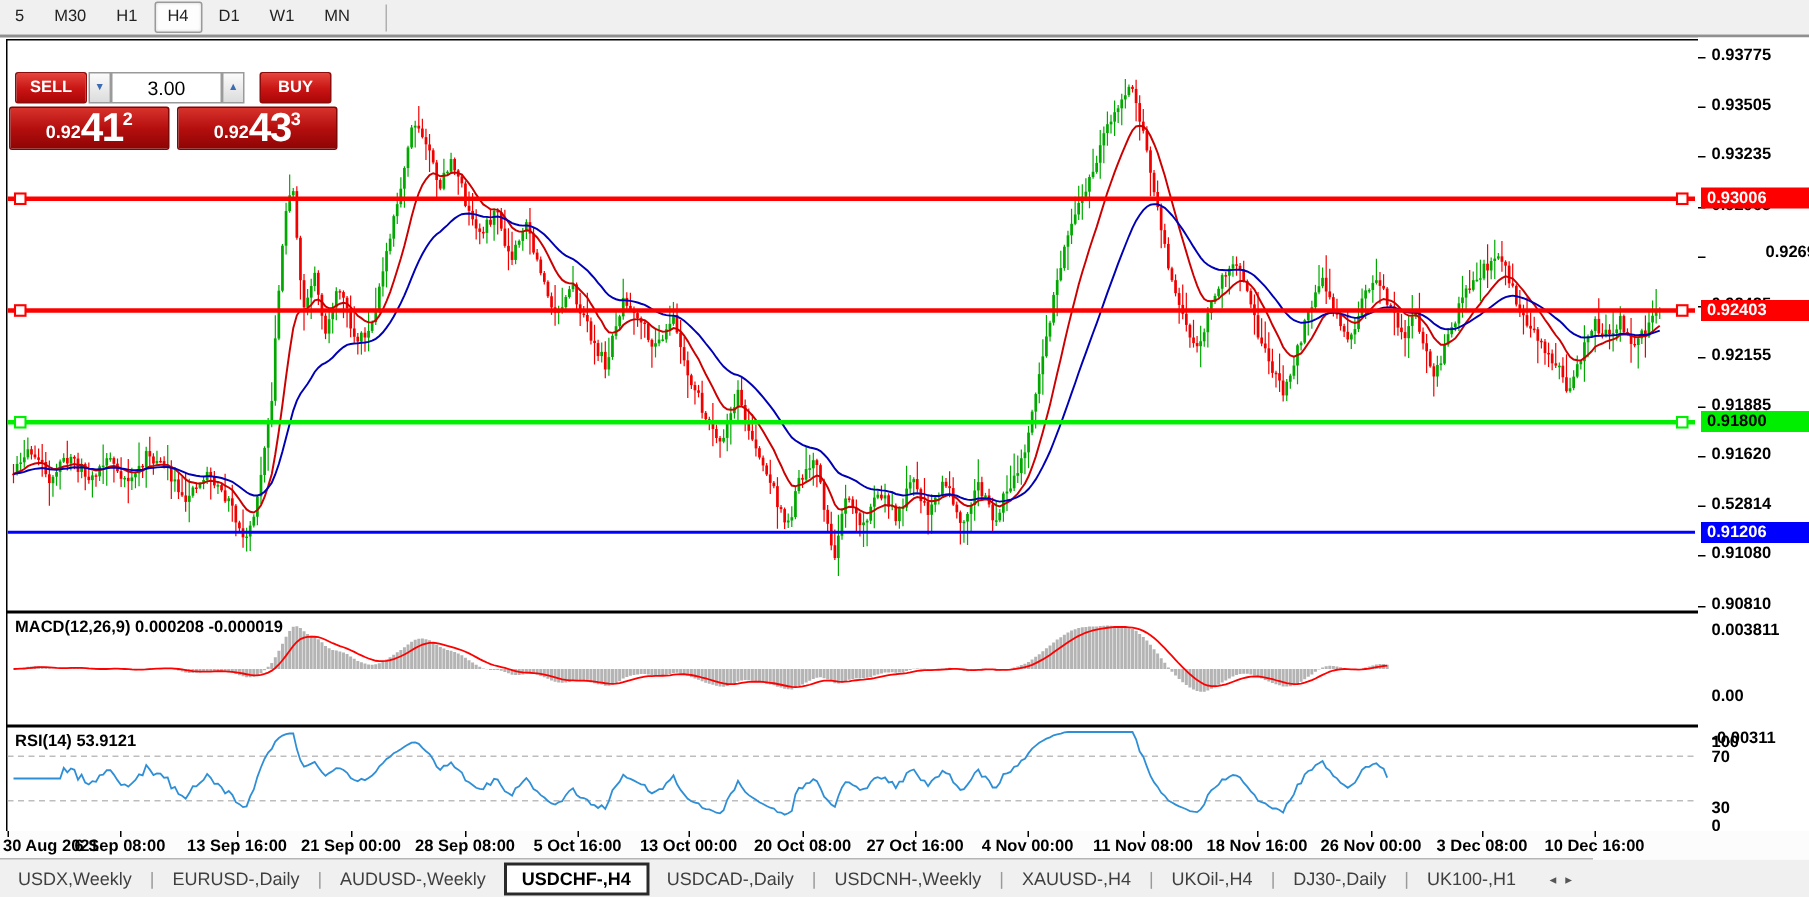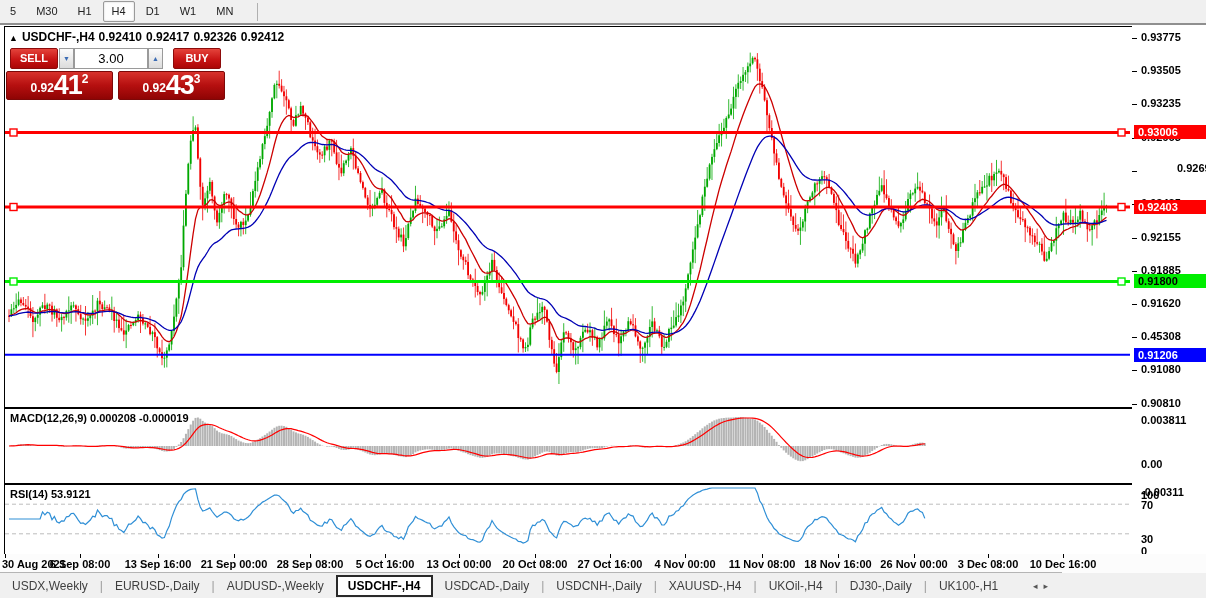--- a/index.html
+++ b/index.html
@@ -80,23 +80,20 @@
       <div class="tf-btn">H1</div>
       <div class="tf-btn active">H4</div>
       <div class="tf-btn">D1</div>
       <div class="tf-btn">W1</div>
       <div class="tf-btn">MN</div>
       <div class="tf-sep"></div>
     </div>
 
   <div id="chart-window">
 
-    <div id="chart-header">
-      <span id="collapse-icon">▲</span><span>USDCHF-,H4</span><span>0.92410</span><span>0.92417</span><span>0.92326</span><span>0.92412</span>
-    </div>
 
     <div id="trade-panel">
       <div id="sell-btn" class="red-btn">SELL</div>
       <div id="spin-down" class="spin">▼</div>
       <input id="vol-input" value="3.00" style="">
       <div id="spin-up" class="spin">▲</div>
       <div id="buy-btn" class="red-btn">BUY</div>
       <div id="sell-big" class="big-price">
         <span class="bp-prefix">0.92</span>
           <span class="bp-big">41</span>
@@ -1459,21 +1456,21 @@
         <div class="ax-lbl" style="top: 137px; padding-left: 36px;">0.92695</div>
         <div class="ax-tick" style="top: 179px;"></div>
         <div class="ax-lbl" style="top: 172px;">0.92425</div>
         <div class="ax-tick" style="top: 213px;"></div>
         <div class="ax-lbl" style="top: 206px;">0.92155</div>
         <div class="ax-tick" style="top: 246px;"></div>
         <div class="ax-lbl" style="top: 239px;">0.91885</div>
         <div class="ax-tick" style="top: 279px;"></div>
         <div class="ax-lbl" style="top: 272px;">0.91620</div>
         <div class="ax-tick" style="top: 312px;"></div>
-        <div class="ax-lbl" style="top: 305px;">0.45308</div>
+        <div class="ax-lbl" style="top: 305px;">0.52814</div>
         <div class="ax-tick" style="top: 345px;"></div>
         <div class="ax-lbl" style="top: 338px;">0.91080</div>
         <div class="ax-tick" style="top: 379px;"></div>
         <div class="ax-lbl" style="top: 372px;">0.90810</div>
         <div class="ax-badge" style="top: 100px; background: rgb(255, 0, 0); color: rgb(255, 255, 255);">0.93006</div>
         <div class="ax-badge" style="top: 175px; background: rgb(255, 0, 0); color: rgb(255, 255, 255);">0.92403</div>
         <div class="ax-badge" style="top: 249px; background: rgb(0, 238, 0); color: rgb(0, 0, 0);">0.91800</div>
         <div class="ax-badge" style="top: 323px; background: rgb(0, 0, 255); color: rgb(255, 255, 255);">0.91206</div>
         <div class="ax-lbl" style="top: 389px;">0.003811</div>
         <div class="ax-lbl" style="top: 433px;">0.00</div>
@@ -1520,21 +1517,21 @@
 
   <div id="tabbar">
       <div class="tab">USDX,Weekly</div>
       <span class="tab-sep">|</span>
       <div class="tab">EURUSD-,Daily</div>
       <span class="tab-sep">|</span>
       <div class="tab">AUDUSD-,Weekly</div>
       <div class="tab active">USDCHF-,H4</div>
       <div class="tab">USDCAD-,Daily</div>
       <span class="tab-sep">|</span>
-      <div class="tab">USDCNH-,Daily</div>
+      <div class="tab">USDCNH-,Weekly</div>
       <span class="tab-sep">|</span>
       <div class="tab">XAUUSD-,H4</div>
       <span class="tab-sep">|</span>
       <div class="tab">UKOil-,H4</div>
       <span class="tab-sep">|</span>
       <div class="tab">DJ30-,Daily</div>
       <span class="tab-sep">|</span>
       <div class="tab">UK100-,H1</div>
       <div id="tab-nav"><span>◂</span><span>▸</span></div>
     </div>

